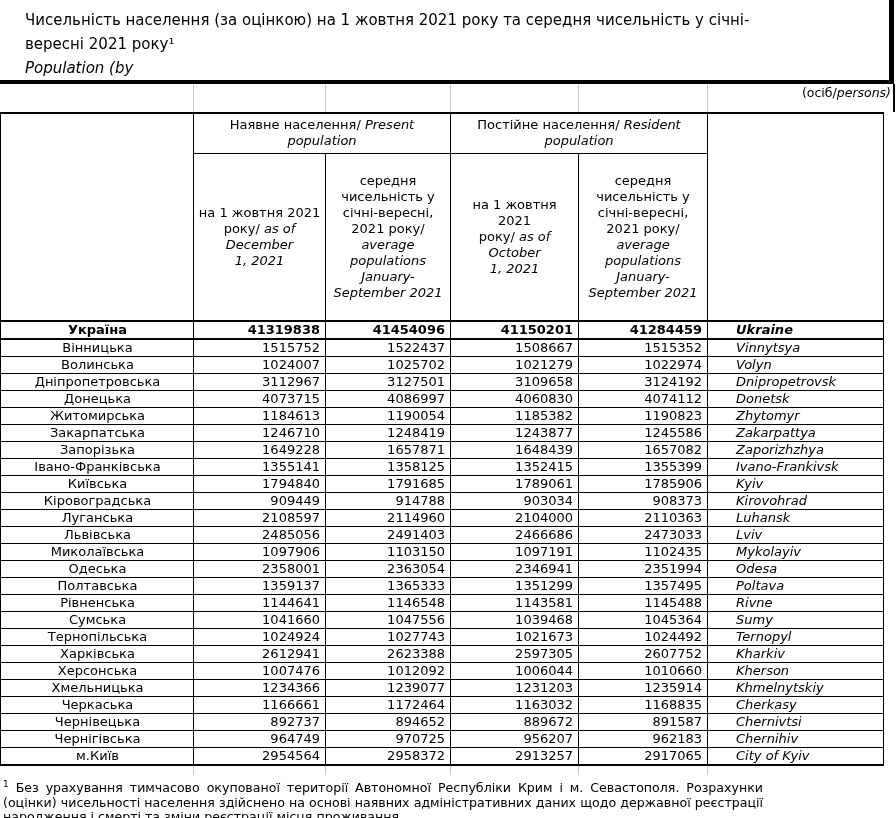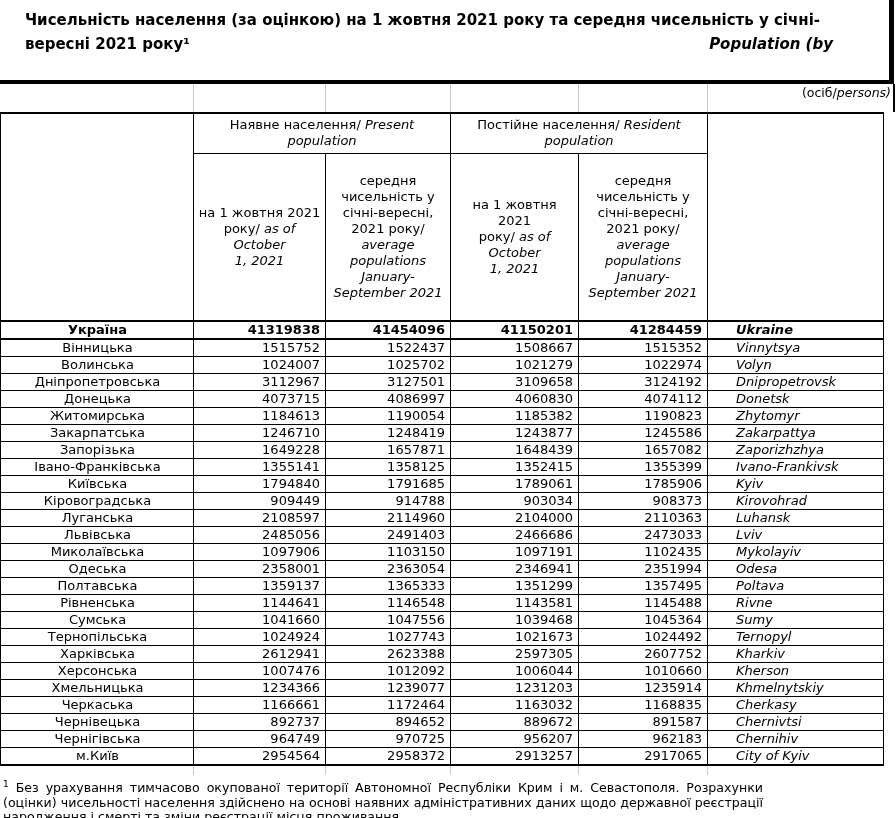--- a/index.html
+++ b/index.html
@@ -11,23 +11,23 @@
     overflow: hidden;
   }
   .en { font-style: italic; }
 
   
   .title-block {
     width: 894px; height: 84px;
     border-right: 5px solid #000;
     border-bottom: 4px solid #000;
     padding: 8px 56px 0 25px;
-    font-weight: bold; font-size: 15px; line-height: 24px;
-  }
-  .title-l2 { display: flex; justify-content: space-between; }
+    font-weight: normal; font-size: 15px; line-height: 24px;
+  }
+  .title-l2 { display: flex; justify-content: space-between; flex-direction: column; }
   .title-l3 { text-align: center; }
 
   
   .grid-band { position: relative; width: 896px; }
   .units-row { height: 28px; border-radius: 9px; }
   .bottom-band { height: 9px; }
   .gline { position: absolute; top: 0; bottom: 0; width: 1px; background: #c8c8c8; }
   .g1 { left: 193px; } .g2 { left: 325px; } .g3 { left: 450px; }
   .g4 { left: 578px; } .g5 { left: 707px; }
   .tick { position: absolute; right: 1px; top: 0; bottom: 0; width: 2px; background: #000; }
@@ -109,21 +109,21 @@
       <td rowspan="2" class="corner-cell"></td>
       <td colspan="2" class="pre"><span>Наявне населення/</span> <i>Present
 population</i></td>
       <td colspan="2" class="pre"><span>Постійне населення/</span> <i>Resident
 population</i></td>
       <td rowspan="2" class="corner-cell"></td>
     </tr>
     <tr class="sub-head">
       <td class="pre"><span>на 1 жовтня 2021
 року/</span> <i>as of
-October
+December
 1, 2021</i></td>
       <td class="pre"><span>середня
 чисельність у
 січні-вересні,
 2021 року/
 </span><i>average
 populations
 January-
 September 2021</i></td>
       <td class="pre"><span>на 1 жовтня 2021

